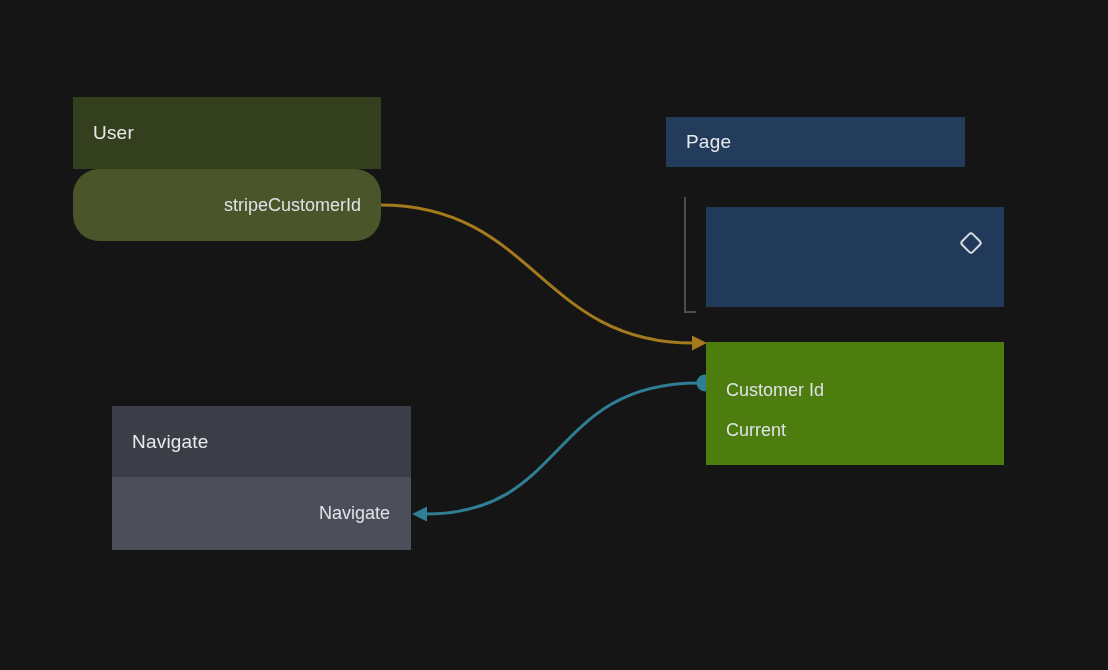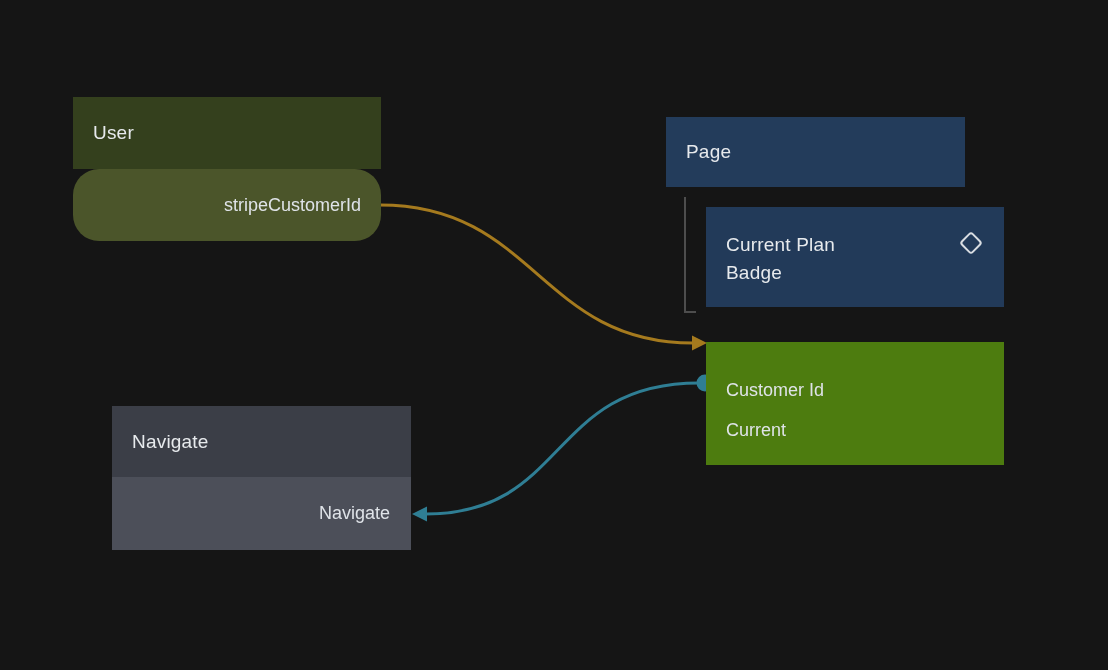--- a/index.html
+++ b/index.html
@@ -28,21 +28,21 @@
   #node-user .node-header { height: 72px; background: #34401d; }
   #node-user .node-body {
     height: 72px; background: #4b552a;
     display: flex; align-items: center; justify-content: flex-end;
     padding: 0 20px;
     border-radius: 26px;
   }
 
   
   #node-page { left: 666px; top: 117px; width: 299px; }
-  #node-page .node-header { height: 70px; background: #233c5b; }
+  #node-page .node-header { height: 50px; background: #233c5b; }
 
   
   #node-current-plan-badge { left: 706px; top: 207px; width: 298px; }
   #node-current-plan-badge .node-header {
     height: 100px; background: #223a59;
     align-items: flex-start; padding-top: 24px;
     position: relative;
   }
   #node-current-plan-badge .node-title { line-height: 28px; max-width: 150px; }
   #node-current-plan-badge .node-body { background: #4d7c0f; padding: 28px 0 15px; margin-top: 35px; }
@@ -89,21 +89,20 @@
   </div>
 
   <div class="node" id="node-page">
     <div class="node-header">
       <span class="node-title">Page</span>
     </div>
   </div>
 
   <div class="node" id="node-current-plan-badge">
     <div class="node-header">
-      <span class="node-title">Current Plan Badge</span>
       <span class="diamond-wrap">
         <svg width="30" height="30" viewBox="0 0 30 30">
           <rect x="7.5" y="7.5" width="15" height="15" rx="2.5" fill="none" stroke-width="2" transform="rotate(45 15 15)" stroke="#d9dde2"></rect>
         </svg>
       </span>
     </div>
     <div class="node-body">
       <div class="field-row">
         <span>Customer Id</span>
       </div>

